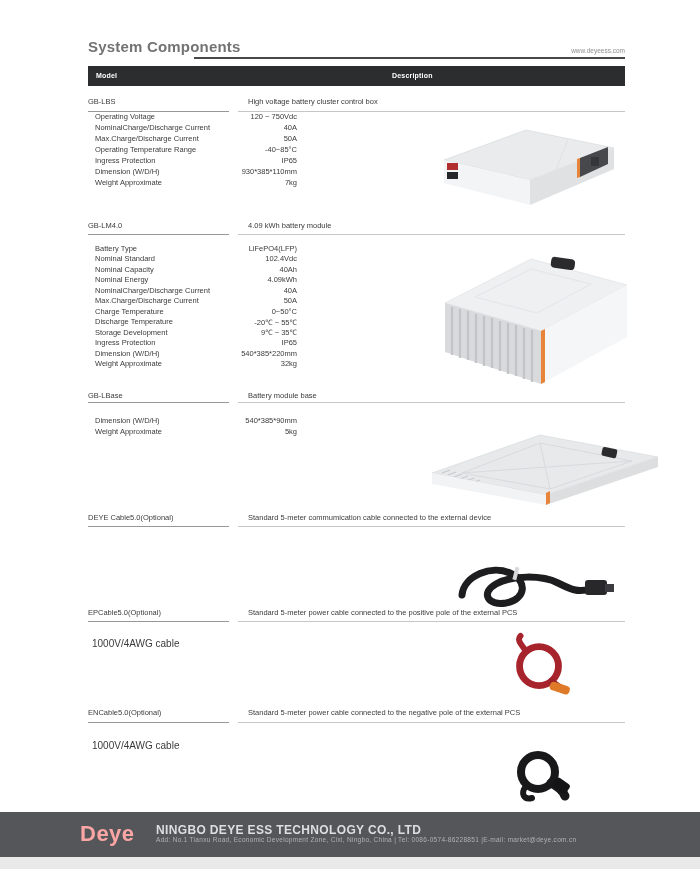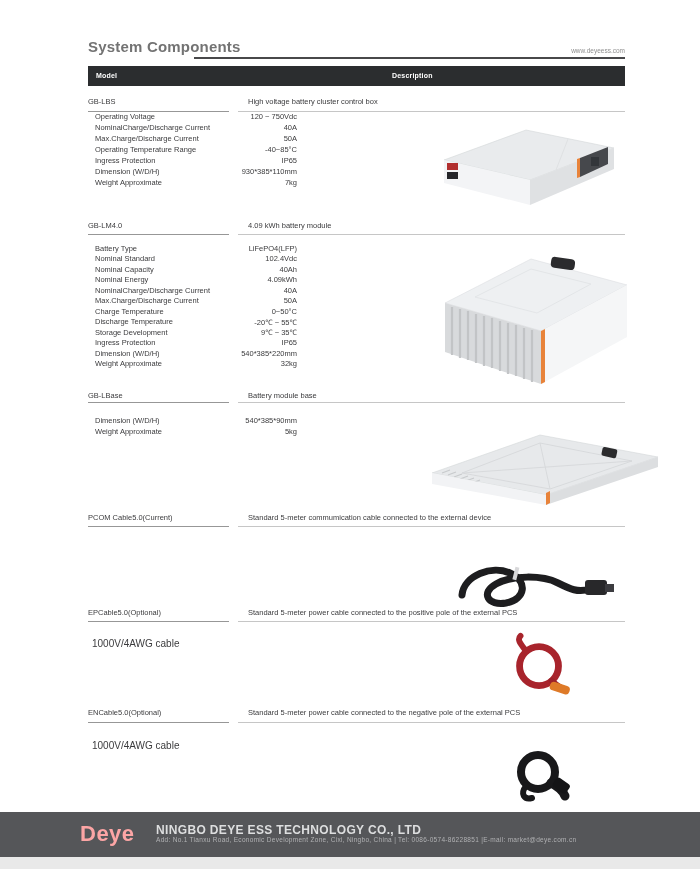--- a/index.html
+++ b/index.html
@@ -222,21 +222,21 @@
           <line x1="44" y1="54" x2="52" y2="51"></line>
       </g>
       <polygon points="4,44 118,66 118,76 4,55" fill="#f2f3f5"></polygon>
       <polygon points="118,66 230,28 230,38 118,76" fill="#dcdee0"></polygon>
       <polygon points="118,64 122,62 122,74 118,76" fill="#e8833a"></polygon>
       <rect x="174" y="19" width="15" height="9" rx="2" fill="#2b2b2d" transform="rotate(12 181 23)"></rect>
     </svg>
   </div>
 
   <div class="rowhead" style="top:513px">
-    <span class="model">PCOM Cable5.0(Current)</span>
+    <span class="model">DEYE Cable5.0(Optional)</span>
     <span class="desc">Standard 5-meter commumication cable connected to the external device</span>
   </div>
   <div class="sep" style="top:526px">
     <i class="l"></i>
     <i class="r"></i>
   </div>
   <div class="imgbox" style="left:454px;top:561px;width:166px;height:52px">
     <svg viewBox="0 0 166 52">
       <path d="M8,34 C10,14 38,4 56,12 C74,20 72,38 52,42 C34,45 26,32 42,23 C58,14 88,14 104,22 C116,28 124,32 136,28" fill="none" stroke="#1d1d1f" stroke-width="7" stroke-linecap="round"></path>
       <rect x="131" y="19" width="22" height="15" rx="3" fill="#28282a"></rect>

